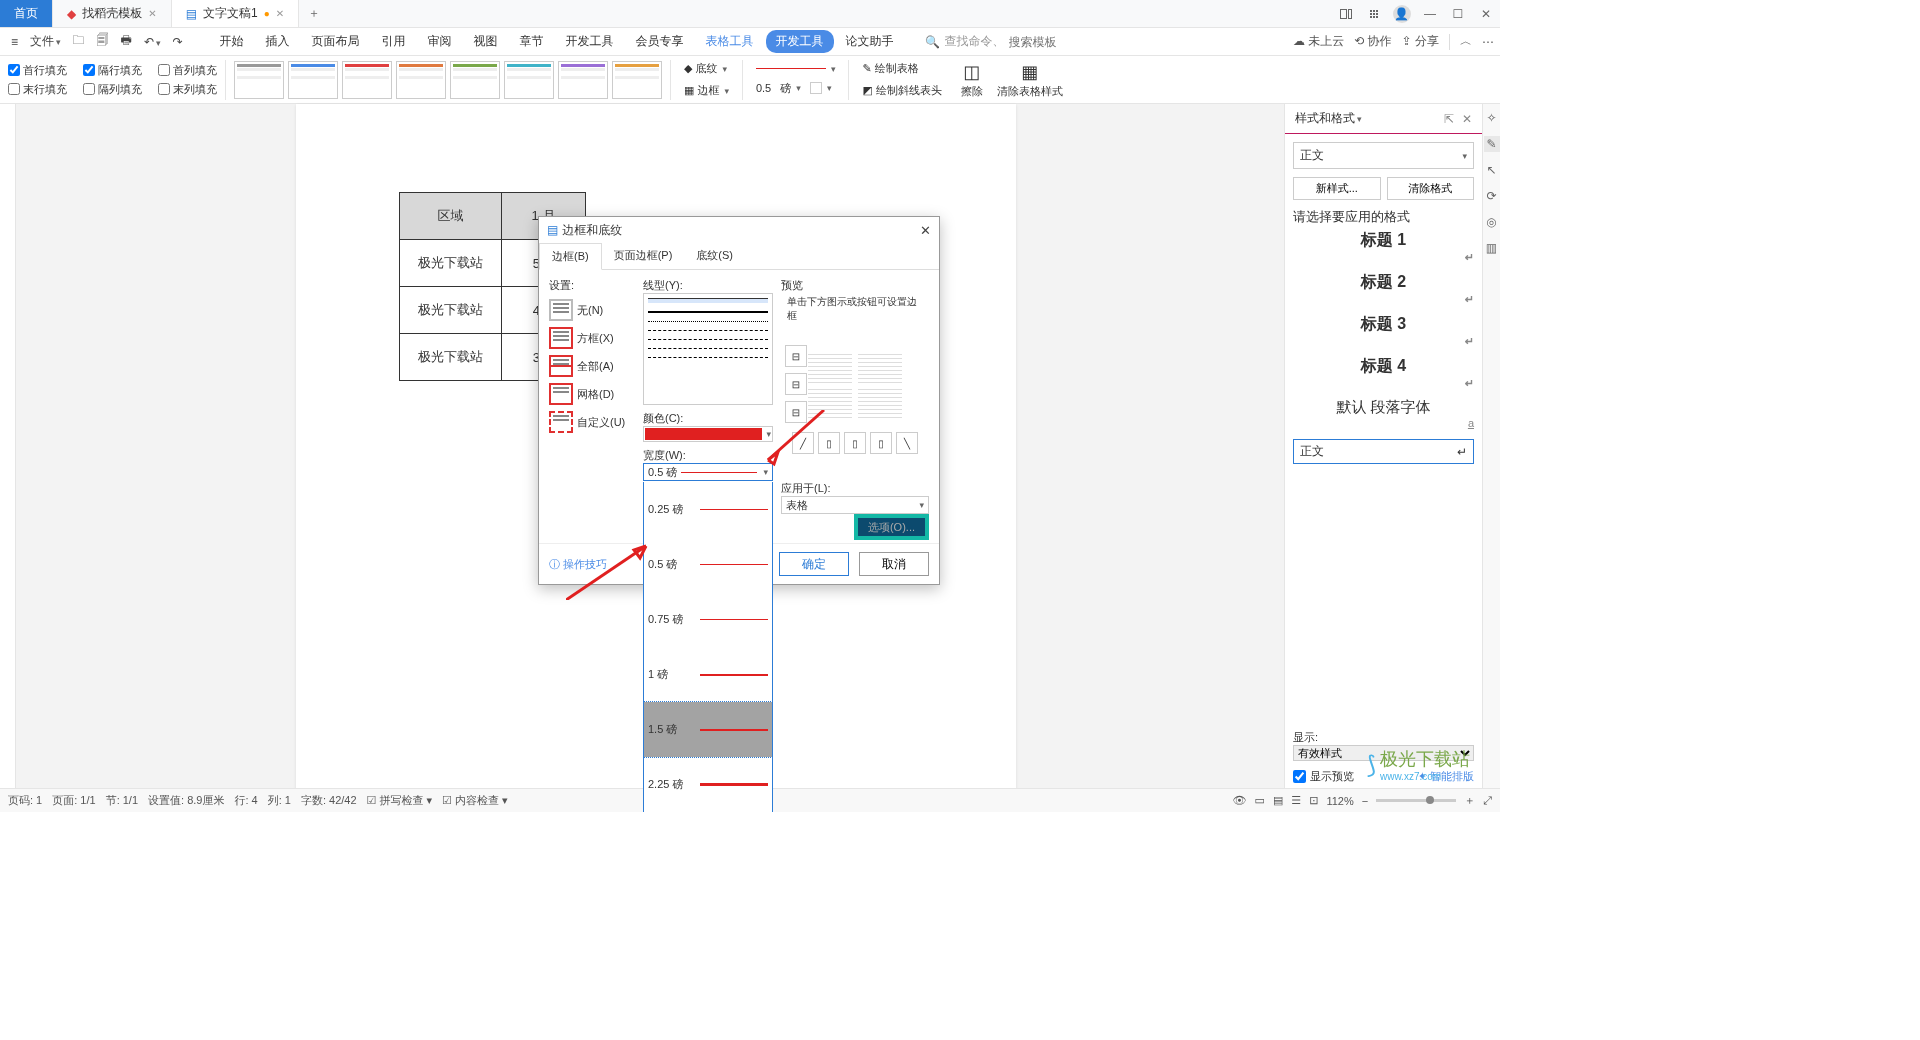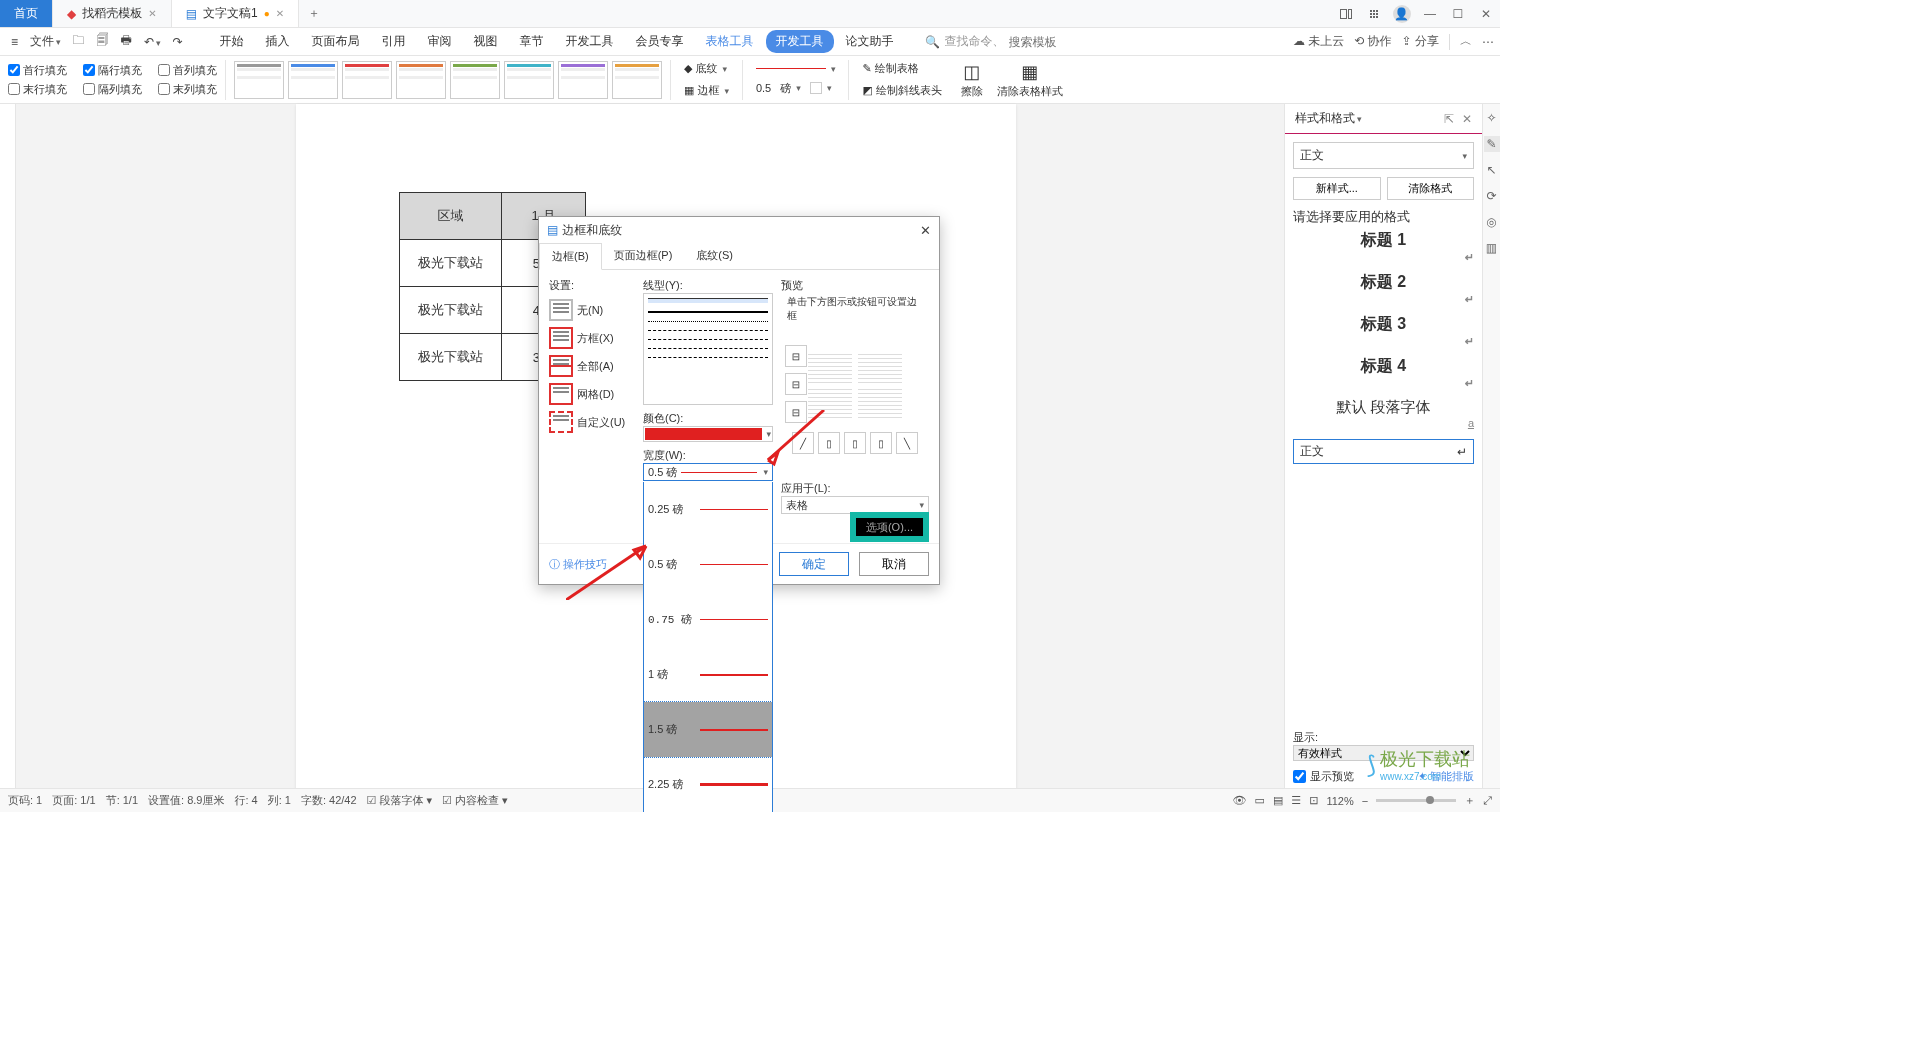--- a/index.html
+++ b/index.html
@@ -90,21 +90,21 @@
 .pv-btn { width:22px; height:22px; border:1px solid #ccc; cursor:pointer; display:flex; align-items:center; justify-content:center; font-size:10px; }
 .pv-sidebtns { position:absolute; left:4px; top:20px; display:flex; flex-direction:column; gap:6px; }
 .apply-sel { border:1px solid #ccc; height:18px; padding:0 4px; display:flex; align-items:center; }
 .dlg-footer { display:flex; align-items:center; padding:8px 10px; border-top:1px solid #eee; }
 .dlg-footer .tip { color:#4a8be6; font-size:11px; }
 .dlg-footer .btns { margin-left:auto; display:flex; gap:10px; }
 .dlg-footer button { width:70px; height:24px; border:1px solid #999; background:#fff; cursor:pointer; font-size:12px; }
 .dlg-footer button.primary { border:1px solid #2c7cd6; background:#fff; color:#2c7cd6;}
 .arrow { position:absolute; z-index:11; }
 .arrow svg polyline { stroke:#e02020; stroke-width:3; fill:none; }
-.disabled-btn { border:6px solid #14b8a6; background:#000000; color:#aaa; padding:3px 10px; font-size:11px; }
+.disabled-btn { border:4px solid #14b8a6; background:#0c4a6e; color:#aaa; padding:3px 10px; font-size:11px; }
 .carrot { font-size:9px; color:#666; margin-left:2px; }
 .watermark { position:absolute; right:30px; bottom:30px; font-size:18px; color:#aaa; display:flex; align-items:center; gap:4px; z-index:20; }
 .watermark .sub { font-size:10px; color:#4bb3e8; display:block; }
 </style>
 </head>
 <body>
 
 <div class="titlebar">
   <div class="tab active-blue">
       <span>首页</span>
@@ -462,21 +462,21 @@
         <div class="width-drop" id="width-drop">
             <div class="width-opt">
               <span style="width: 46px;">0.25 磅</span>
               <span class="wl" style="border-top-width: 0.5px;"></span>
             </div>
             <div class="width-opt">
               <span style="width: 46px;">0.5  磅</span>
               <span class="wl" style="border-top-width: 1px;"></span>
             </div>
             <div class="width-opt">
-              <span style="width: 46px; font-family: Liberation Mono, monospace;">0.75 磅</span>
+              <span style="width: 46px;">0.75 磅</span>
               <span class="wl" style="border-top-width: 1.5px;"></span>
             </div>
             <div class="width-opt">
               <span style="width: 46px;">1    磅</span>
               <span class="wl" style="border-top-width: 2px;"></span>
             </div>
             <div class="width-opt hl">
               <span style="width: 46px;">1.5  磅</span>
               <span class="wl" style="border-top-width: 2.5px;"></span>
             </div>
@@ -549,21 +549,21 @@
     </svg></div>
 
 <div class="statusbar">
   <span>页码: 1</span>
     <span>页面: 1/1</span>
     <span>节: 1/1</span>
   <span>设置值: 8.9厘米</span>
     <span>行: 4</span>
     <span>列: 1</span>
   <span>字数: 42/42</span>
-  <span>☑ <span>段落字体</span> ▾</span>
+  <span>☑ <span>拼写检查</span> ▾</span>
   <span>☑ <span>内容检查</span> ▾</span>
   <div class="right">
     <span>👁</span>
     <span>▭</span>
     <span>▤</span>
     <span>☰</span>
     <span>⊡</span>
     <span>112%</span>
     <span>−</span>
     <span style="display:inline-block;width:80px">

